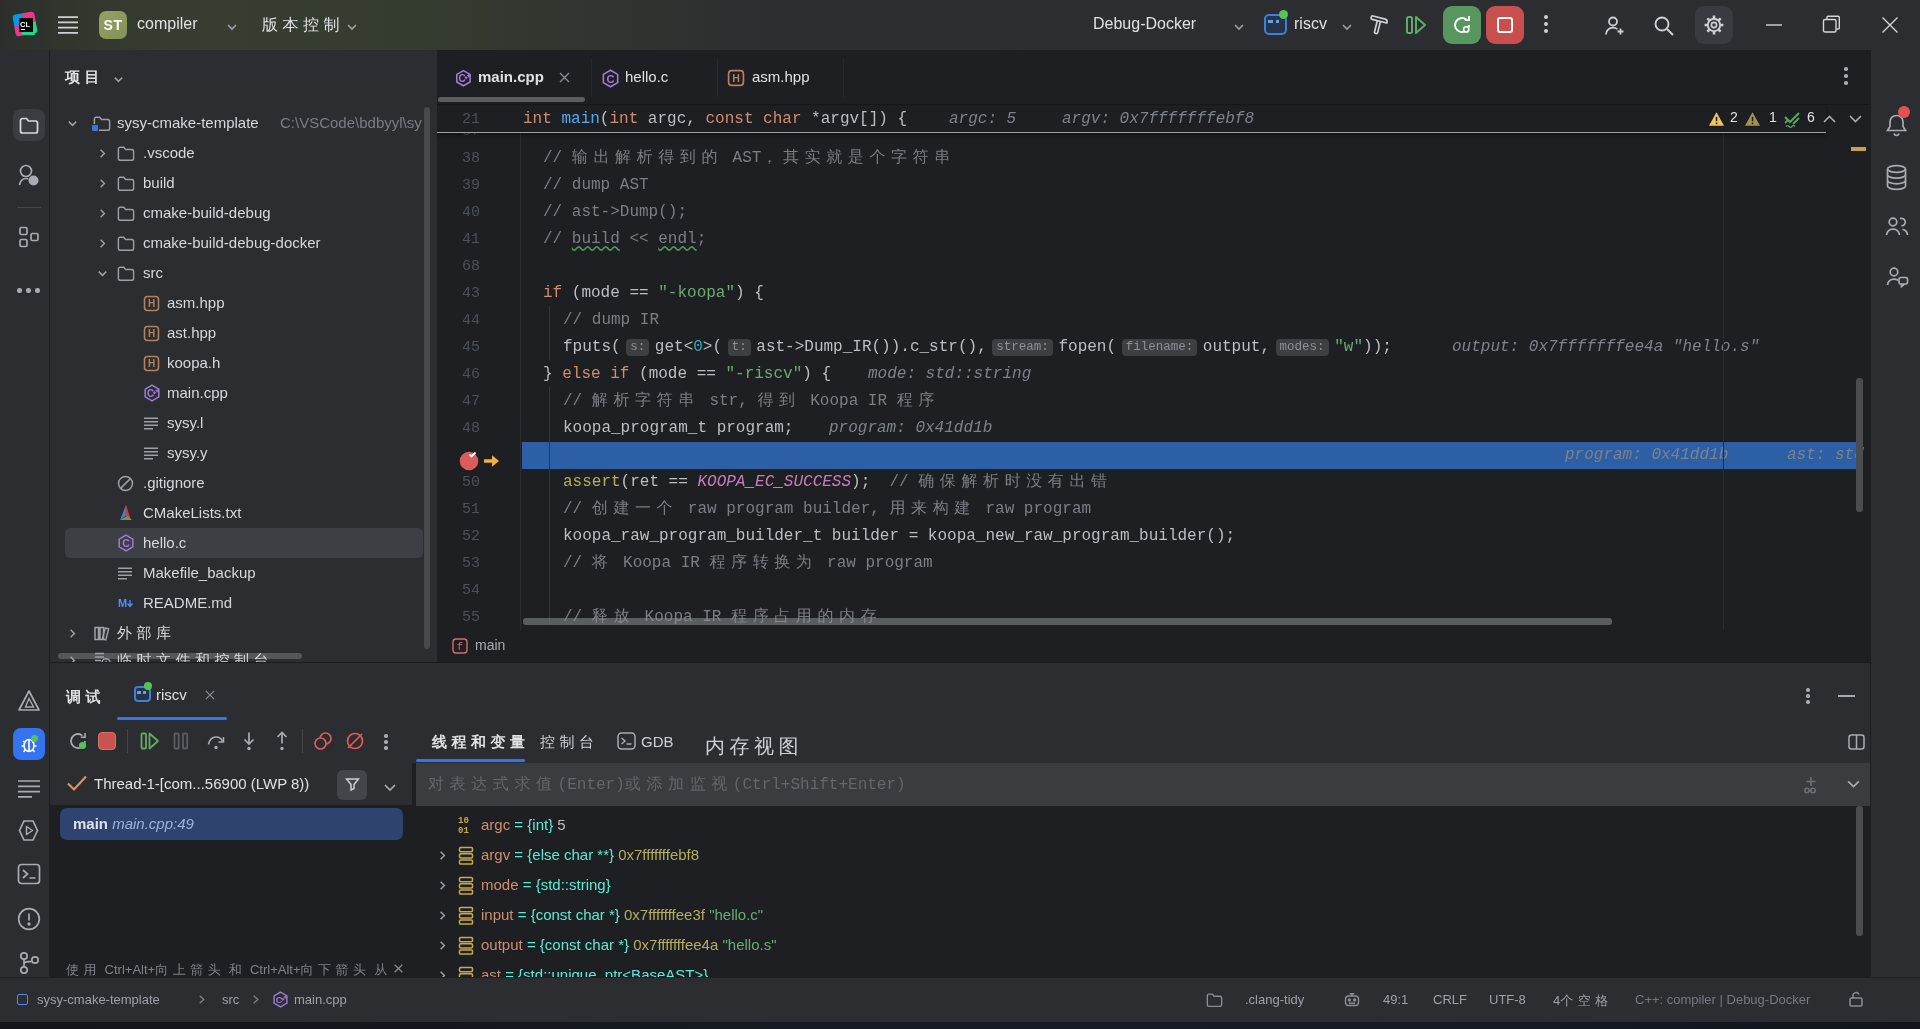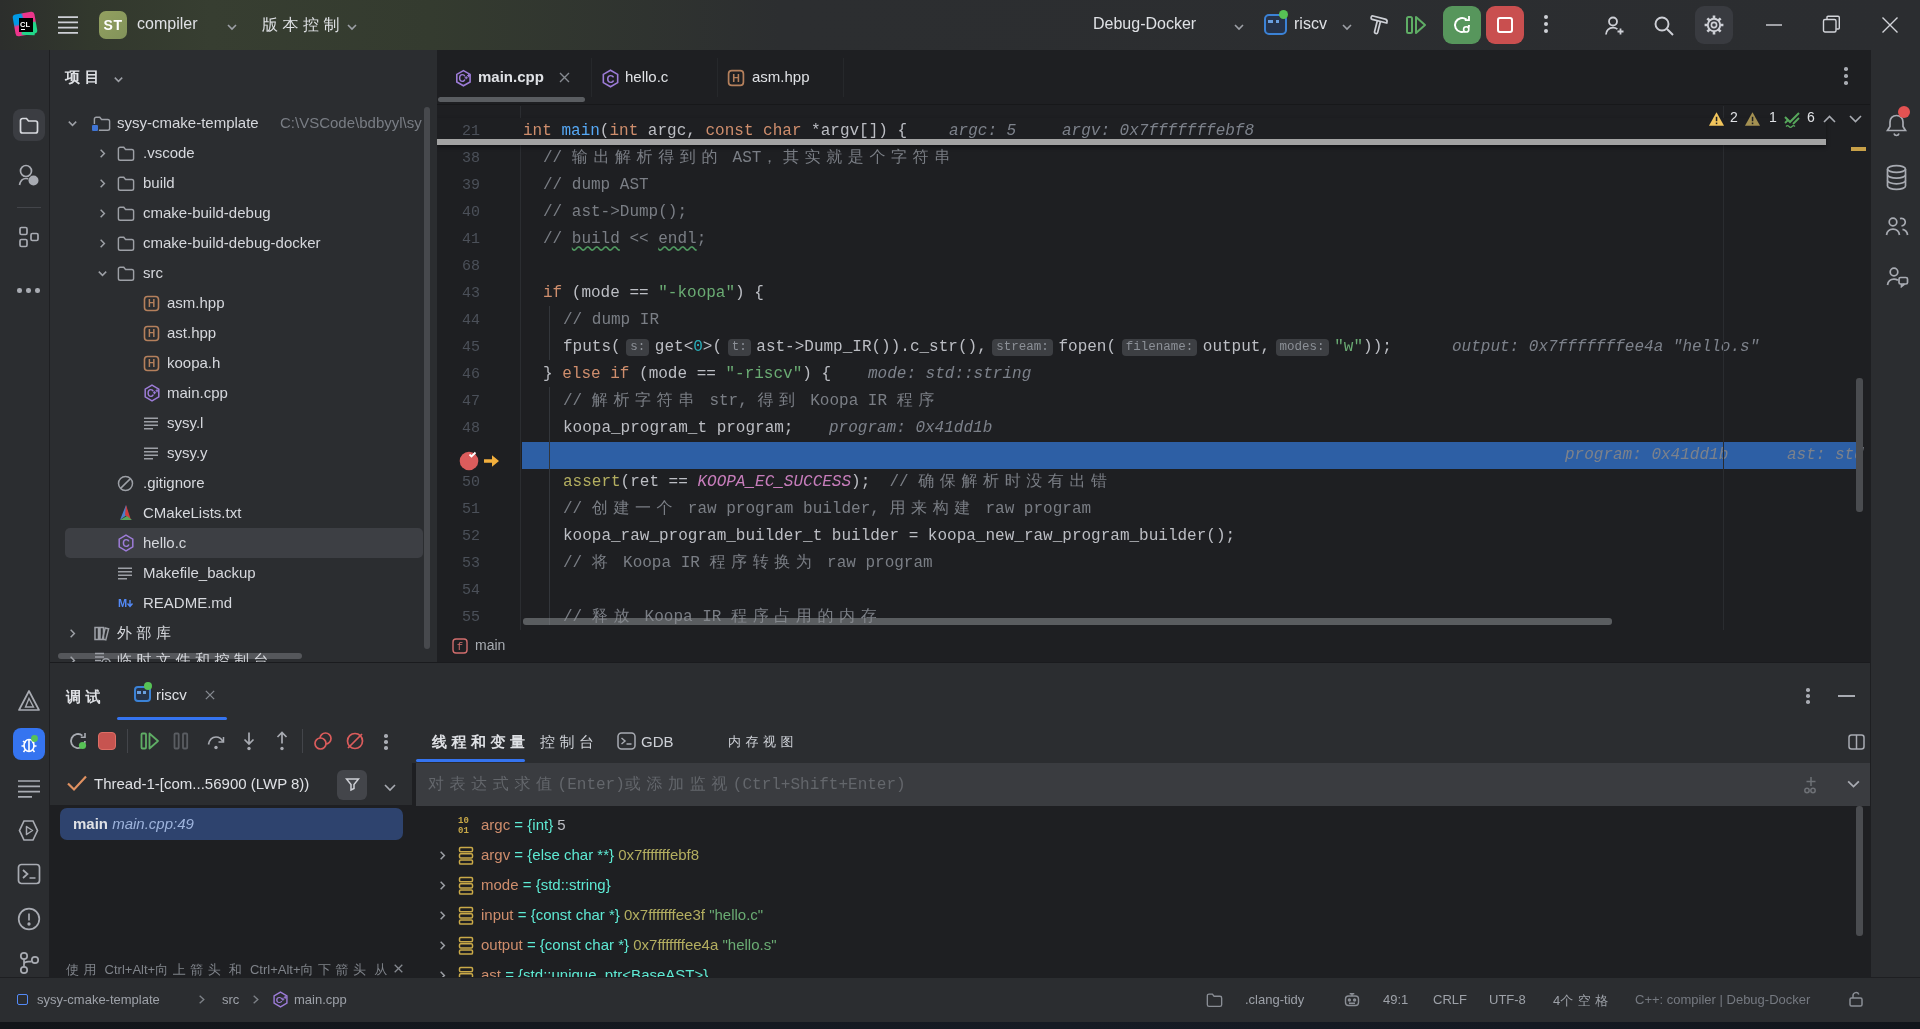--- a/index.html
+++ b/index.html
@@ -429,21 +429,21 @@
         <path d="M1 6.3h8V2.2L16 8l-7 5.8V9.7H1z" fill="#f2af3d"></path>
       </svg>
     </div>
   <div class="ab" style="left:83px;top:56px;width:1px;height:524px;background:#2b2d31;"></div>
 
   <div class="ab" style="left:1286px;top:56px;width:1px;height:524px;background:#2a2c30;"></div>
 
   <div class="ab" style="left:112px;top:256px;width:1px;height:54px;background:#33363b;"></div>
   <div class="ab" style="left:112px;top:337px;width:1px;height:238px;background:#33363b;"></div>
 
-  <div id="sticky" class="ab" style="left:0;top:68px;width:1389px;height:27px;background:#1e1f22;border-bottom:6px solid #a3a3a3;box-shadow:0 2px 4px rgba(0,0,0,0.4);">
+  <div id="sticky" class="ab" style="left:0;top:56px;width:1389px;height:27px;background:#1e1f22;border-bottom:1px solid #a3a3a3;box-shadow:0 2px 4px rgba(0,0,0,0.4);">
     <div class="lnum" style="top:0;">21</div>
     <div class="cl" style="top:0;"><span class="kw">int</span> <span class="fn">main</span>(<span class="kw">int</span> argc, <span class="kw">const</span> <span class="kw">char</span> *argv[]) {</div>
     <div class="dbh" style="left:512px;top:0;line-height:27px;">argc: 5</div>
     <div class="dbh" style="left:625px;top:0;line-height:27px;">argv: 0x7fffffffebf8</div>
   </div>
 
   <svg class="ab" style="left:1271px;top:61px" width="17" height="16" viewBox="0 0 19 18">
       <path d="M9.5 1.5L18 16.5H1z" fill="#f2c55c"></path>
       <rect x="8.7" y="6.5" width="1.7" height="5" fill="#1e1f22"></rect>
       <rect x="8.7" y="13" width="1.7" height="1.8" fill="#1e1f22"></rect>
@@ -538,21 +538,21 @@
   <div class="ab" style="left:334px;top:71px;width:3.5px;height:3.5px;border-radius:50%;background:#a8abb2;box-shadow:0 6px #a8abb2,0 12px #a8abb2;"></div>
 
   <div class="ab" style="left:382px;top:70px;color:#dfe1e5;font-size:15px;font-weight:600;"><span class="cjs">线程和变量</span></div>
   <div class="ab" style="left:366px;top:96px;width:109px;height:3px;border-radius:2px;background:#3574f0;"></div>
   <div class="ab" style="left:490px;top:70px;color:#cdd0d6;font-size:15px;"><span class="cjs">控制台</span></div>
   <svg class="ab" style="left:567px;top:69px" width="19" height="18" viewBox="0 0 19 18" fill="none" stroke="#a8abb2" stroke-width="1.5">
     <rect x="1" y="1" width="17" height="16" rx="3.5"></rect>
       <path d="M4.5 6l3.5 3-3.5 3M9.5 12h5"></path>
   </svg>
   <div class="ab" style="left:591px;top:70px;color:#cdd0d6;font-size:15px;">GDB</div>
-  <div class="ab" style="left:655px;top:70px;color:#cdd0d6;font-size:13px;margin-left:23px;"><span class="cjs">内存视图</span></div>
+  <div class="ab" style="left:655px;top:70px;color:#cdd0d6;font-size:20px;"><span class="cjs">内存视图</span></div>
   <svg class="ab" style="left:1798px;top:71px" width="17" height="16" viewBox="0 0 17 16" fill="none" stroke="#a8abb2" stroke-width="1.5">
     <rect x="1" y="1" width="15" height="14" rx="2.5"></rect>
       <path d="M8.5 1v14"></path>
   </svg>
 
   <div class="ab" style="left:0;top:100px;width:362px;height:43px;background:#2b2d30;border-bottom:1px solid #1e1f22;"></div>
   <svg class="ab" style="left:16px;top:110px" width="22" height="20" viewBox="0 0 22 20" fill="none" stroke="#e09161" stroke-width="2.2">
       <path d="M2 10.5l6 6L20 3.5"></path>
     </svg>
   <div class="ab" style="left:44px;top:112px;color:#dfe1e5;font-size:15px;">Thread-1-[com...56900 (LWP 8))</div>

